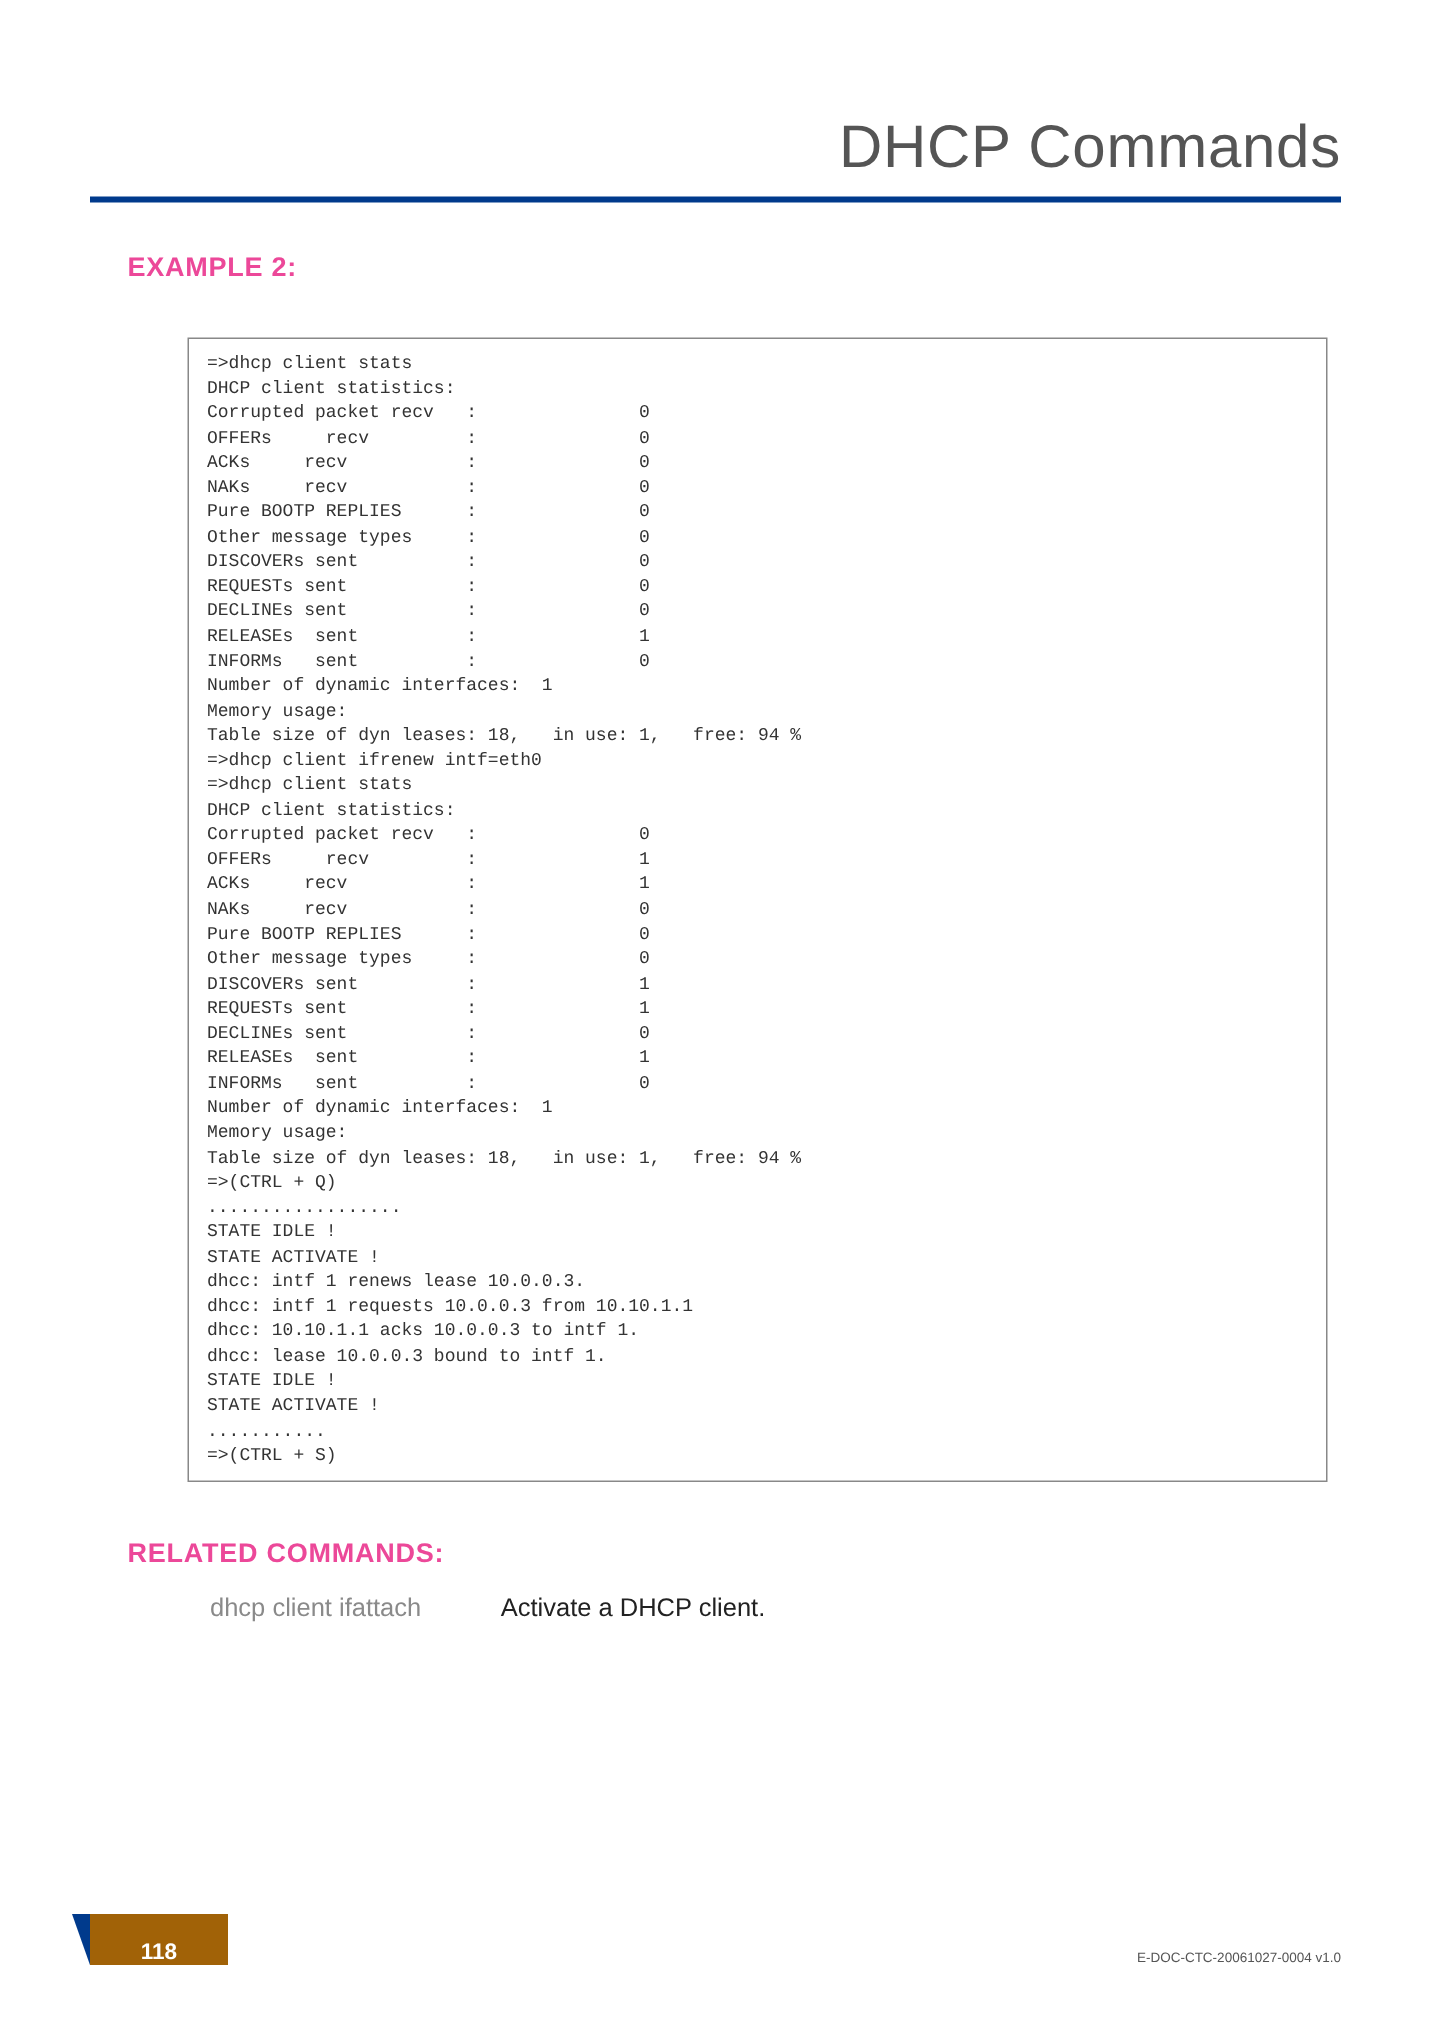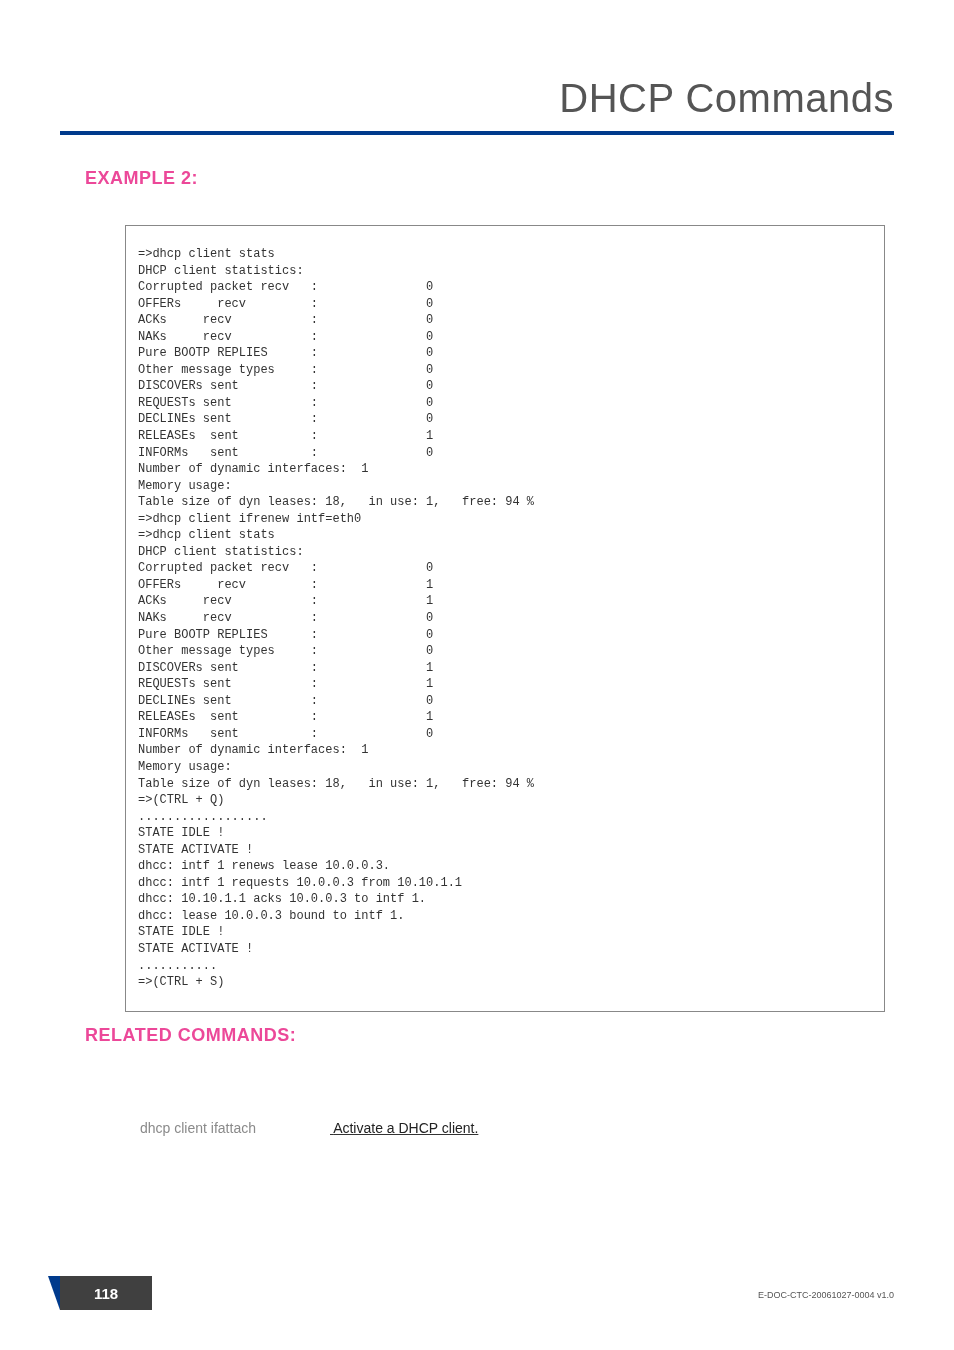--- a/index.html
+++ b/index.html
@@ -10,32 +10,32 @@
   .hdr { position: absolute; top: 40px; right: 60px; left: 60px; text-align: right; margin-top: 36px; }
   .hdr-title { font-size: 40px; color: #555; font-weight: 400; letter-spacing: 0.5px; }
   .hdr-rule { height: 4px; background: #003a8c; margin-top: 10px; }
 
   
   .sec-h { color: #ec4899; font-weight: 700; letter-spacing: 0.5px; }
   .ex-h  { position: absolute; left: 85px; top: 168px; font-size: 18px; }
   .ex-sub{ position: absolute; left: 125px; top: 200px; font-size: 13px; color: #222; }
 
   
-  .codebox { position: absolute; left: 125px; top: 225px; width: 760px; border: 1px solid #888; padding: 20px 12px; font-family: "Courier New", monospace; font-size: 12px; line-height: 1.38; color: #333; white-space: pre; overflow: hidden; }
+  .codebox { position: absolute; left: 125px; top: 225px; width: 760px; border: 1px solid #888; padding: 8px 12px; font-family: "Courier New", monospace; font-size: 12px; line-height: 1.38; color: #333; white-space: pre; overflow: hidden; }
 
   
   .rel-h { position: absolute; left: 85px; top: 1025px; font-size: 18px; }
-  .rel-row { position: absolute; left: 140px; top: 1120px; font-size: 14px; text-decoration: underline; }
+  .rel-row { position: absolute; left: 140px; top: 1062px; font-size: 17px; }
   .rel-cmd { color: #8a8a8a; display: inline-block; width: 190px; }
   .rel-desc { color: #222; }
 
   
-  .pagetab { position: absolute; left: 60px; bottom: 40px; width: 92px; height: 34px; background: #404040; color: #fff; font-weight: 700; font-size: 15px; display: flex; align-items: center; justify-content: center; }
+  .pagetab { position: absolute; left: 60px; bottom: 40px; width: 92px; height: 34px; background: #a16207; color: #fff; font-weight: 700; font-size: 15px; display: flex; align-items: flex-end; justify-content: center; }
   .pagetab::before { content: ""; position: absolute; left: -12px; top: 0; width: 0; height: 0; border-top: 34px solid #003a8c; border-left: 12px solid transparent; }
-  .docid { position: absolute; right: 60px; bottom: 50px; font-size: 9px; color: #555; }
+  .docid { position: absolute; right: 60px; bottom: 40px; font-size: 9px; color: #555; }
 </style>
 </head>
 <body>
 
 <div class="page">
 
   <div class="hdr">
     <div class="hdr-title">DHCP Commands</div>
     <div class="hdr-rule"></div>
   </div>

